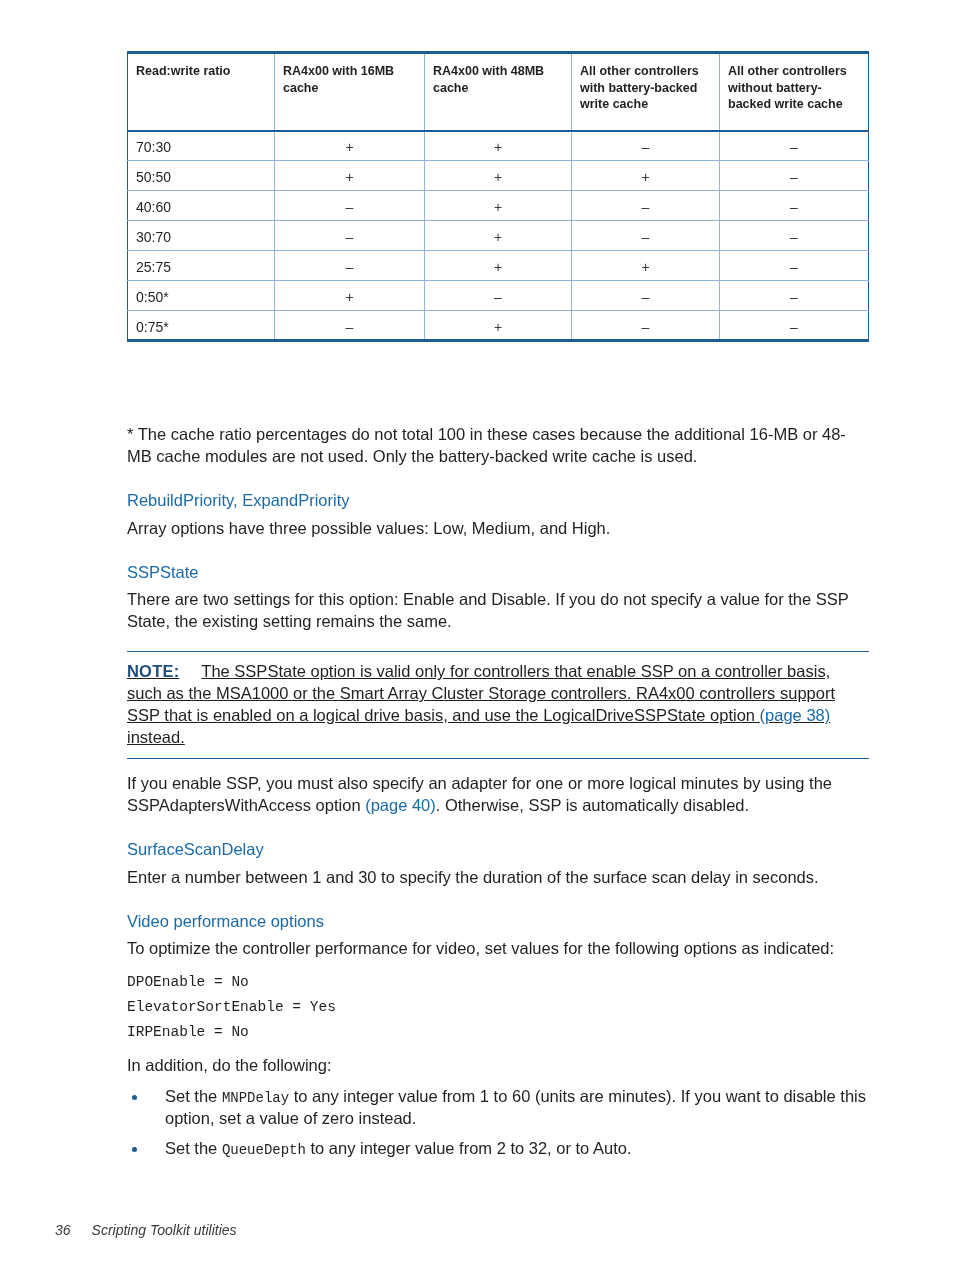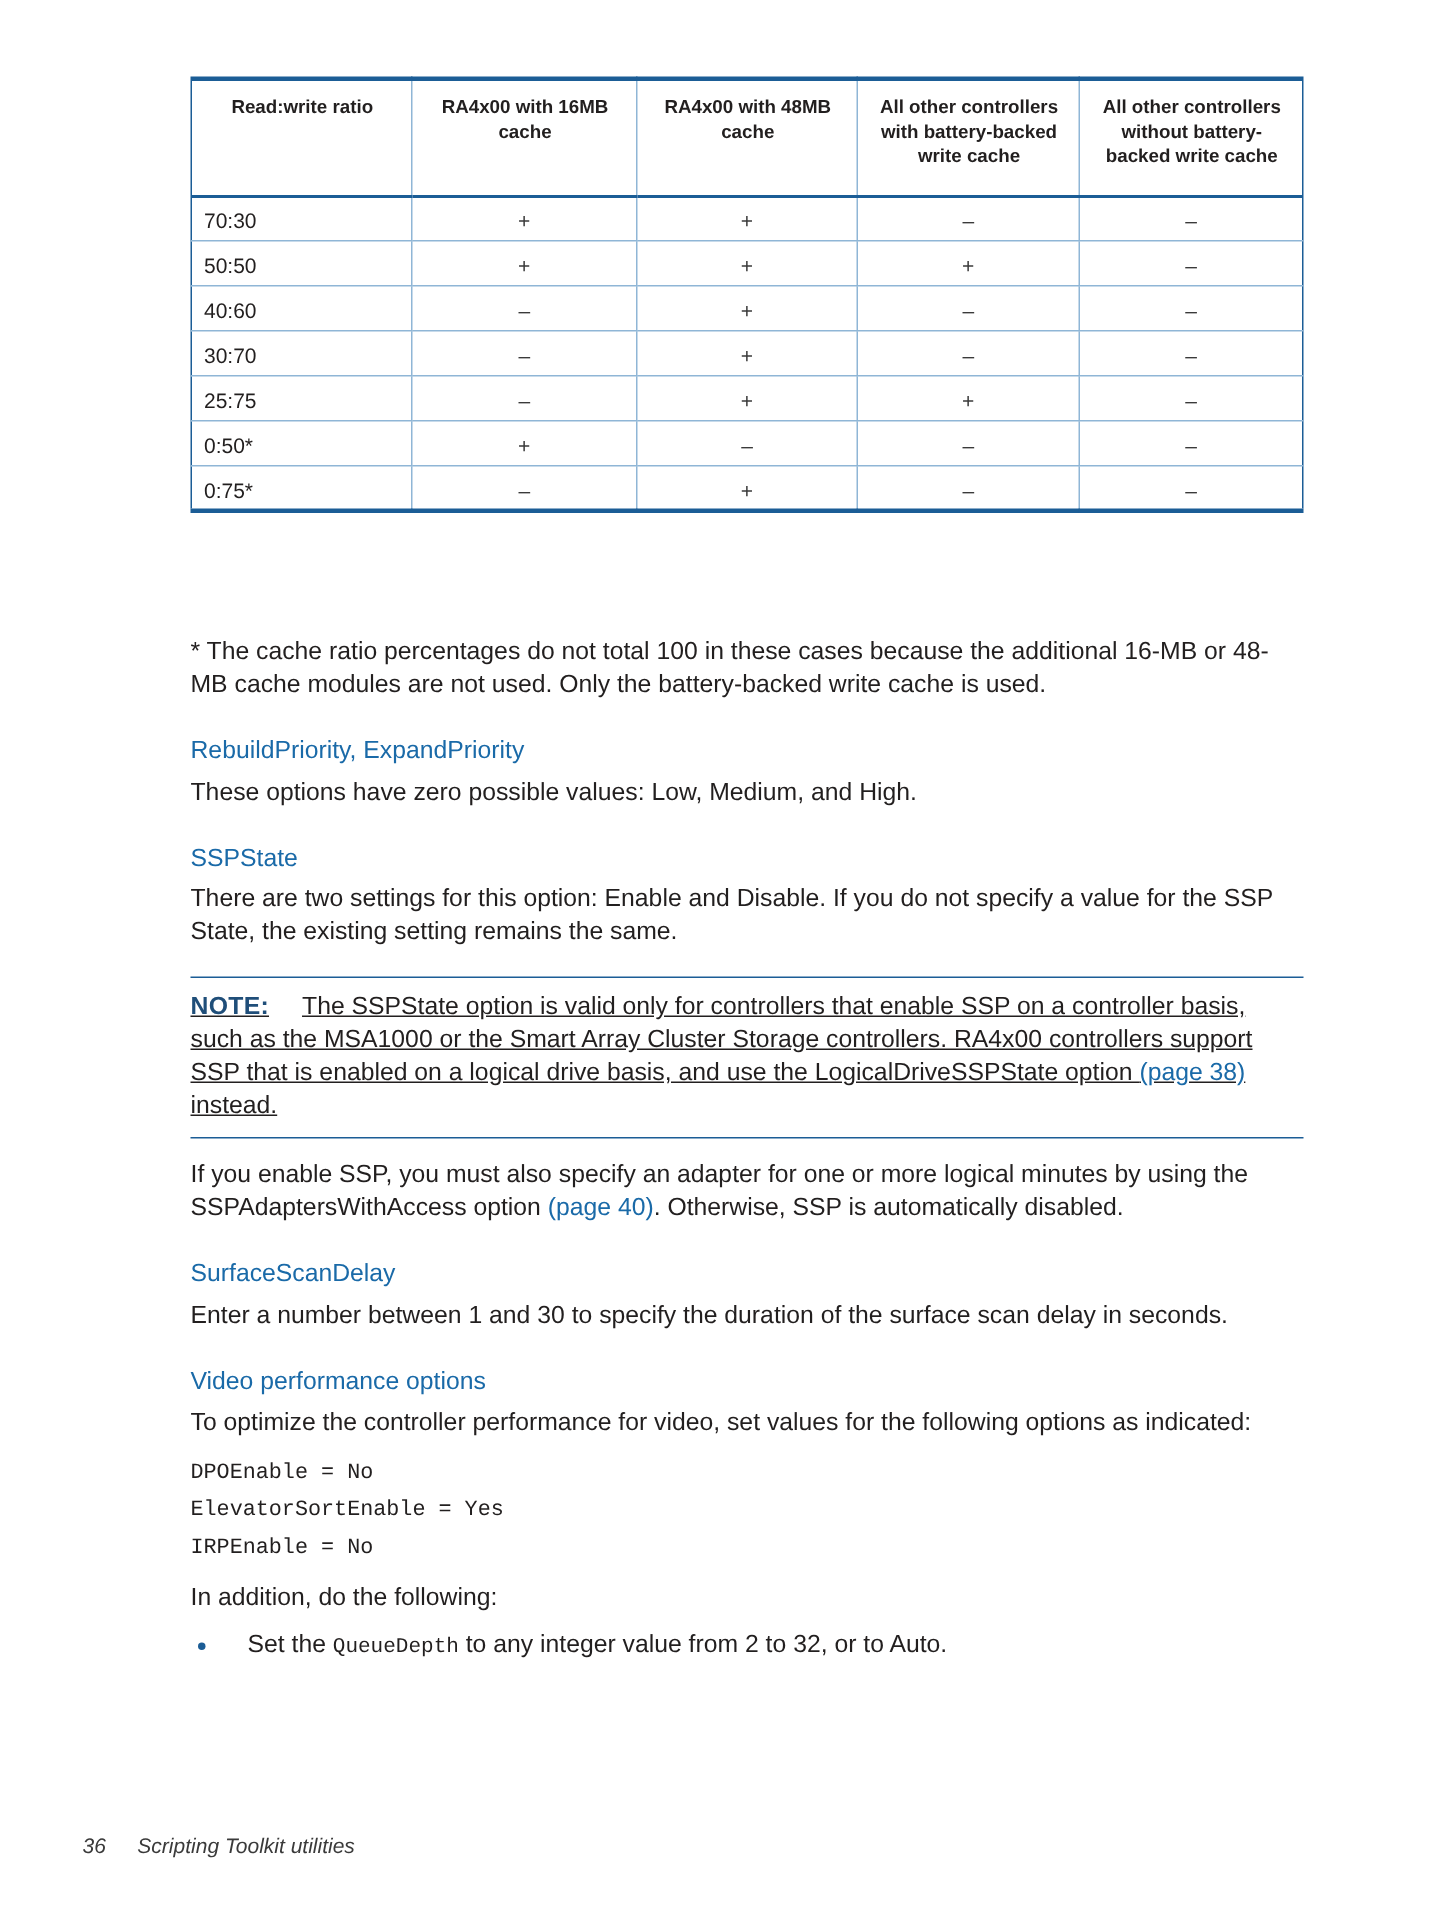--- a/index.html
+++ b/index.html
@@ -34,21 +34,21 @@
     border-top: 3px solid #1b5d96;
     border-bottom: 3px solid #1b5d96;
   }
   table.cfg col.c0 { width: 147px; }
   table.cfg col.c1 { width: 150px; }
   table.cfg col.c2 { width: 147px; }
   table.cfg col.c3 { width: 148px; }
   table.cfg col.c4 { width: 149px; }
 
   table.cfg th {
-    text-align: center;
+    text-align: left;
     vertical-align: top;
     font-size: 12.5px;
     font-weight: bold;
     line-height: 1.32;
     padding: 9px 7px 10px 8px;
     border-left: 1px solid #8fb6d6;
     border-right: 1px solid #8fb6d6;
     border-bottom: 2px solid #1b5d96;
     height: 78px;
     box-sizing: border-box;
@@ -253,21 +253,21 @@
         </tr>
       </tbody>
     </table>
   </div>
 
   <div class="content">
 
     <p class="body footnote">* The cache ratio percentages do not total 100 in these cases because the additional 16-MB or 48-MB cache modules are not used. Only the battery-backed write cache is used.</p>
 
     <h2 class="sec">RebuildPriority, ExpandPriority</h2>
-    <p class="body">These options have zero possible values: Low, Medium, and High.</p>
+    <p class="body">Array options have three possible values: Low, Medium, and High.</p>
 
     <h2 class="sec">SSPState</h2>
     <p class="body">There are two settings for this option: Enable and Disable. If you do not specify a value for the SSP State, the existing setting remains the same.</p>
 
     <div class="note">
       <p><span class="note-label">NOTE:</span><span class="note-gap"></span><span>The SSPState option is valid only for controllers that enable SSP on a controller basis, such as the MSA1000 or the Smart Array Cluster Storage controllers. RA4x00 controllers support SSP that is enabled on a logical drive basis, and use the LogicalDriveSSPState option </span><a class="xref" href="#">(page 38)</a><span> instead.</span></p>
     </div>
 
     <div class="gap-md"></div>
 
@@ -282,20 +282,23 @@
     <div class="gap-sm"></div>
     <div class="codeline">DPOEnable = No</div>
     <div class="codeline">ElevatorSortEnable = Yes</div>
     <div class="codeline">IRPEnable = No</div>
     <div class="gap-sm"></div>
 
     <p class="body">In addition, do the following:</p>
 
     <ul class="bullets">
       <li>
+        <span class="dot"></span><span>Set the </span><code class="inline">MNPDelay</code><span> to any integer value from 1 to 60 (units are minutes). If you want to disable this option, set a value of zero instead.</span>
+      </li>
+      <li>
         <span class="dot"></span><span>Set the </span><code class="inline">QueueDepth</code><span> to any integer value from 2 to 32, or to Auto.</span>
       </li>
     </ul>
 
   </div>
 
   <div class="footer">
     <span class="pagenum">36</span>
     <span>Scripting Toolkit utilities</span>
   </div>

